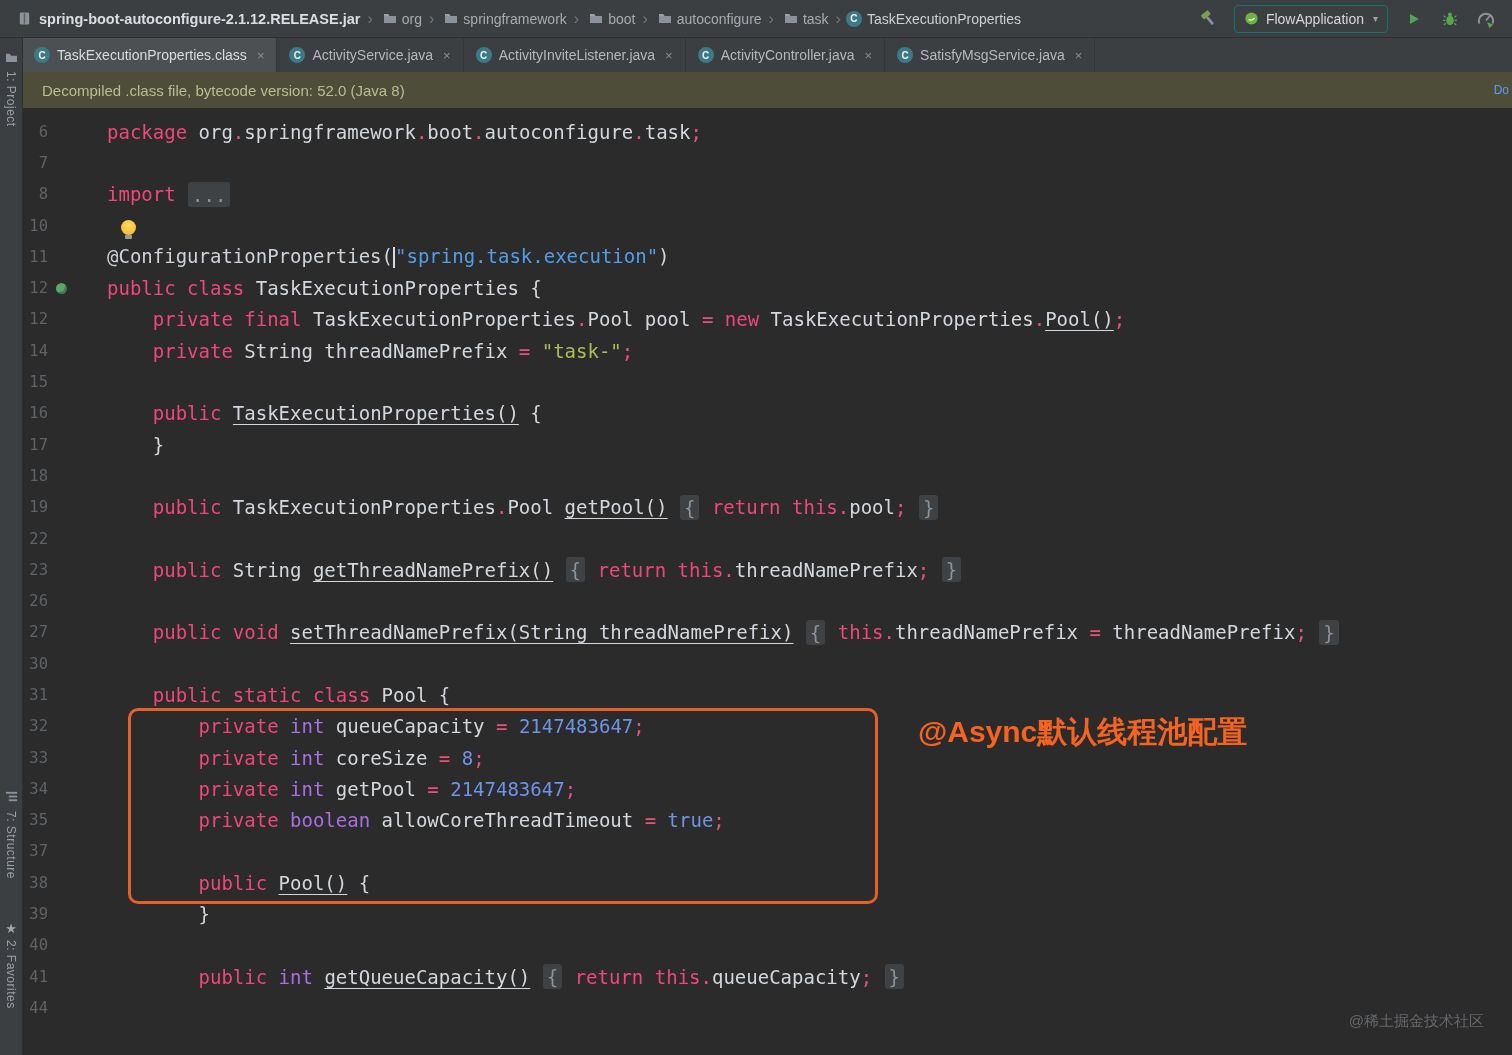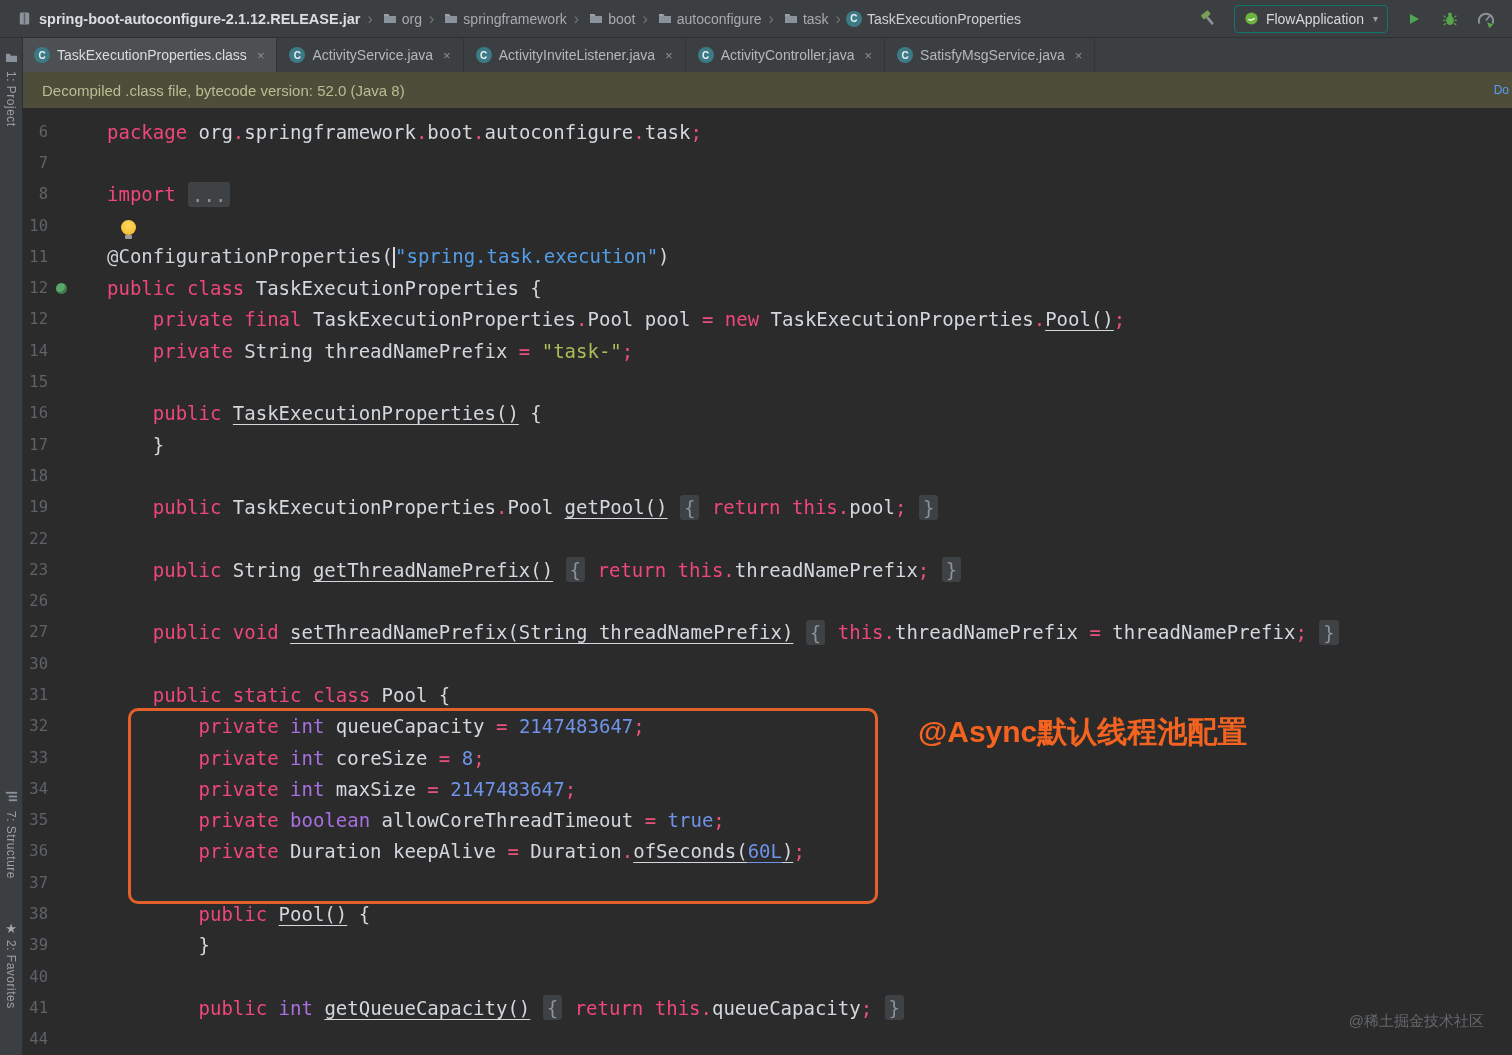--- a/index.html
+++ b/index.html
@@ -379,34 +379,29 @@
 
   <div class="code-line">
     <span class="ln">33</span>
     <span class="gicon"></span>
     <span class="lc"><span class="tk-pl">        </span><span class="tk-kw">private</span><span class="tk-pl"> </span><span class="tk-prim">int</span><span class="tk-pl"> coreSize </span><span class="tk-op">=</span><span class="tk-pl"> </span><span class="tk-num">8</span><span class="tk-op">;</span></span>
   </div>
 
   <div class="code-line">
     <span class="ln">34</span>
     <span class="gicon"></span>
-    <span class="lc"><span class="tk-pl">        </span><span class="tk-kw">private</span><span class="tk-pl"> </span><span class="tk-prim">int</span><span class="tk-pl"> maxSize </span><span class="tk-op">=</span><span class="tk-pl"> </span><span class="tk-num">2147483647</span><span class="tk-op">;</span></span>
+    <span class="lc"><span class="tk-pl">        </span><span class="tk-kw">private</span><span class="tk-pl"> </span><span class="tk-prim">int</span><span class="tk-pl"> getPool </span><span class="tk-op">=</span><span class="tk-pl"> </span><span class="tk-num">2147483647</span><span class="tk-op">;</span></span>
   </div>
 
   <div class="code-line">
     <span class="ln">35</span>
     <span class="gicon"></span>
     <span class="lc"><span class="tk-pl">        </span><span class="tk-kw">private</span><span class="tk-pl"> </span><span class="tk-prim">boolean</span><span class="tk-pl"> allowCoreThreadTimeout </span><span class="tk-op">=</span><span class="tk-pl"> </span><span class="tk-num">true</span><span class="tk-op">;</span></span>
   </div>
 
-  <div class="code-line">
-    <span class="ln">36</span>
-    <span class="gicon"></span>
-    <span class="lc"><span class="tk-pl">        </span><span class="tk-kw">private</span><span class="tk-pl"> Duration keepAlive </span><span class="tk-op">=</span><span class="tk-pl"> Duration</span><span class="tk-op">.</span><span class="tk-call">ofSeconds(</span><span class="tk-numu">60L</span><span class="tk-call">)</span><span class="tk-op">;</span></span>
-  </div>
 
   <div class="code-line">
     <span class="ln">37</span>
     <span class="gicon"></span>
     <span class="lc"></span>
   </div>
 
   <div class="code-line">
     <span class="ln">38</span>
     <span class="gicon"></span>

